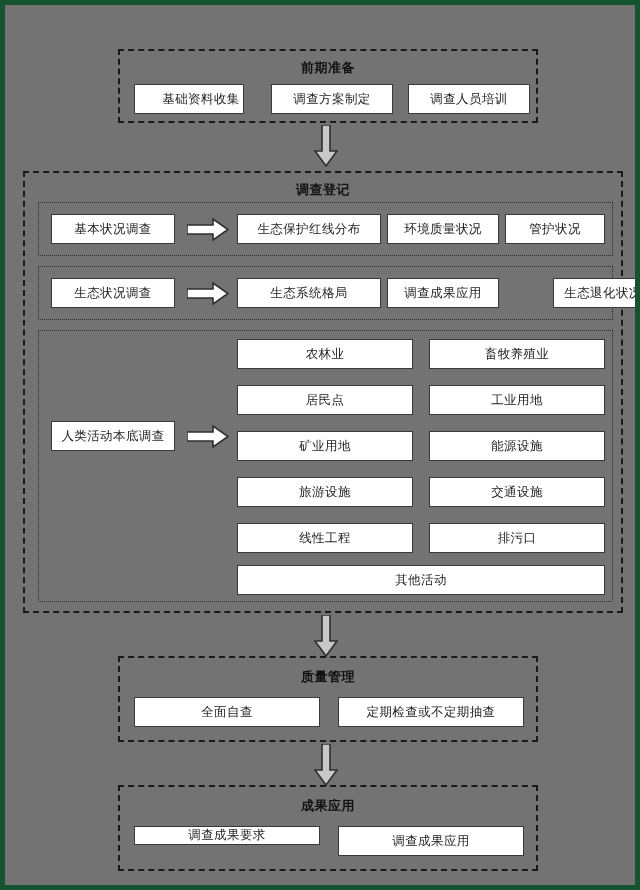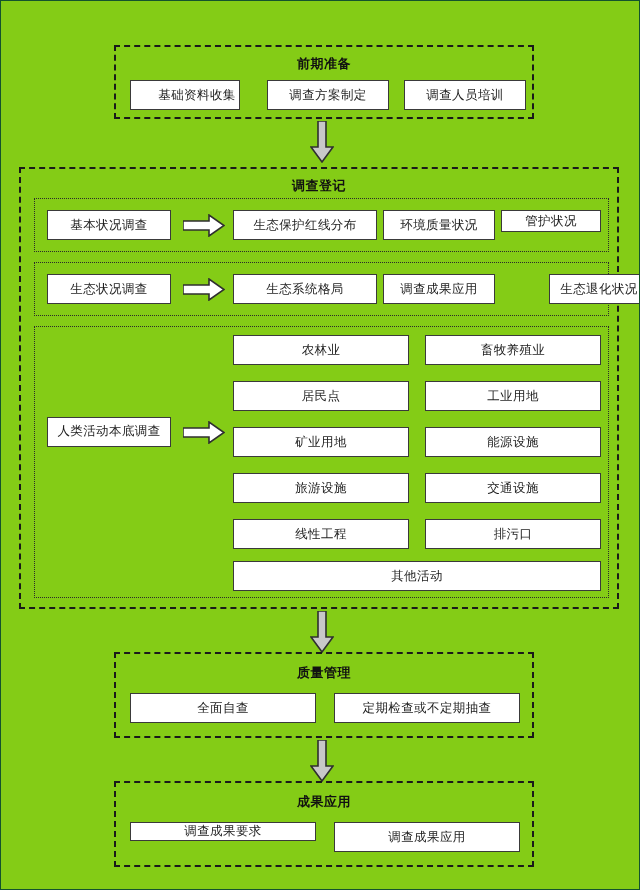--- a/index.html
+++ b/index.html
@@ -10,23 +10,23 @@
   }
   body {
     font-family: "Liberation Serif", "DejaVu Serif", serif;
     -webkit-font-smoothing: antialiased;
   }
 
   #canvas {
     position: relative;
     width: 640px;
     height: 890px;
-    background: #84cc16;
+    background: #737373;
     box-sizing: border-box;
-    border: 1px solid #14532d;
+    border: 5px solid #14532d;
     overflow: hidden;
   }
 
   
   .section {
     position: absolute;
     box-sizing: border-box;
     border: 2px dashed #1a1a1a;
     background: transparent;
   }
@@ -96,37 +96,37 @@
 
     <div class="group" style="left:13px; top:29px; width:575px; height:54px;">
       <div class="box" style="left:12px; top:11px; width:124px; height:30px;">基本状况调查</div>
       <span class="arrow-right" style="left:148px; top:15px;">
         <svg width="42" height="23" viewBox="0 0 42 23">
           <polygon points="0,7 26,7 26,1 41,11.5 26,22 26,16 0,16" fill="#ffffff" stroke="#2f2f2f" stroke-width="1.6" stroke-linejoin="miter"></polygon>
         </svg>
       </span>
       <div class="box" style="left:198px; top:11px; width:144px; height:30px;">生态保护红线分布</div>
       <div class="box" style="left:348px; top:11px; width:112px; height:30px;">环境质量状况</div>
-      <div class="box" style="left:466px; top:11px; width:100px; height:22px;">管护状况</div>
+      <div class="box" style="left:466px; top:11px; width:100px; height:30px;">管护状况</div>
     </div>
 
     <div class="group" style="left:13px; top:93px; width:575px; height:54px;">
       <div class="box" style="left:12px; top:11px; width:124px; height:30px;">生态状况调查</div>
       <span class="arrow-right" style="left:148px; top:15px;">
         <svg width="42" height="23" viewBox="0 0 42 23">
           <polygon points="0,7 26,7 26,1 41,11.5 26,22 26,16 0,16" fill="#ffffff" stroke="#2f2f2f" stroke-width="1.6" stroke-linejoin="miter"></polygon>
         </svg>
       </span>
       <div class="box" style="left:198px; top:11px; width:144px; height:30px;">生态系统格局</div>
       <div class="box" style="left:348px; top:11px; width:112px; height:30px;">调查成果应用</div>
       <div class="box" style="left:466px; top:11px; width:100px; height:30px;margin-left:48px;">生态退化状况</div>
     </div>
 
     <div class="group" style="left:13px; top:157px; width:575px; height:272px;">
-      <div class="box" style="left:12px; top:90px; width:124px; height:30px;font-family:Liberation Mono, monospace;">人类活动本底调查</div>
+      <div class="box" style="left:12px; top:90px; width:124px; height:30px;">人类活动本底调查</div>
       <span class="arrow-right" style="left:148px; top:94px;">
         <svg width="42" height="23" viewBox="0 0 42 23">
           <polygon points="0,7 26,7 26,1 41,11.5 26,22 26,16 0,16" fill="#ffffff" stroke="#2f2f2f" stroke-width="1.6" stroke-linejoin="miter"></polygon>
         </svg>
       </span>
 
       <div class="box" style="left:198px; top:8px; width:176px; height:30px;">农林业</div>
       <div class="box" style="left:390px; top:8px; width:176px; height:30px;">畜牧养殖业</div>
 
       <div class="box" style="left:198px; top:54px; width:176px; height:30px;">居民点</div>

